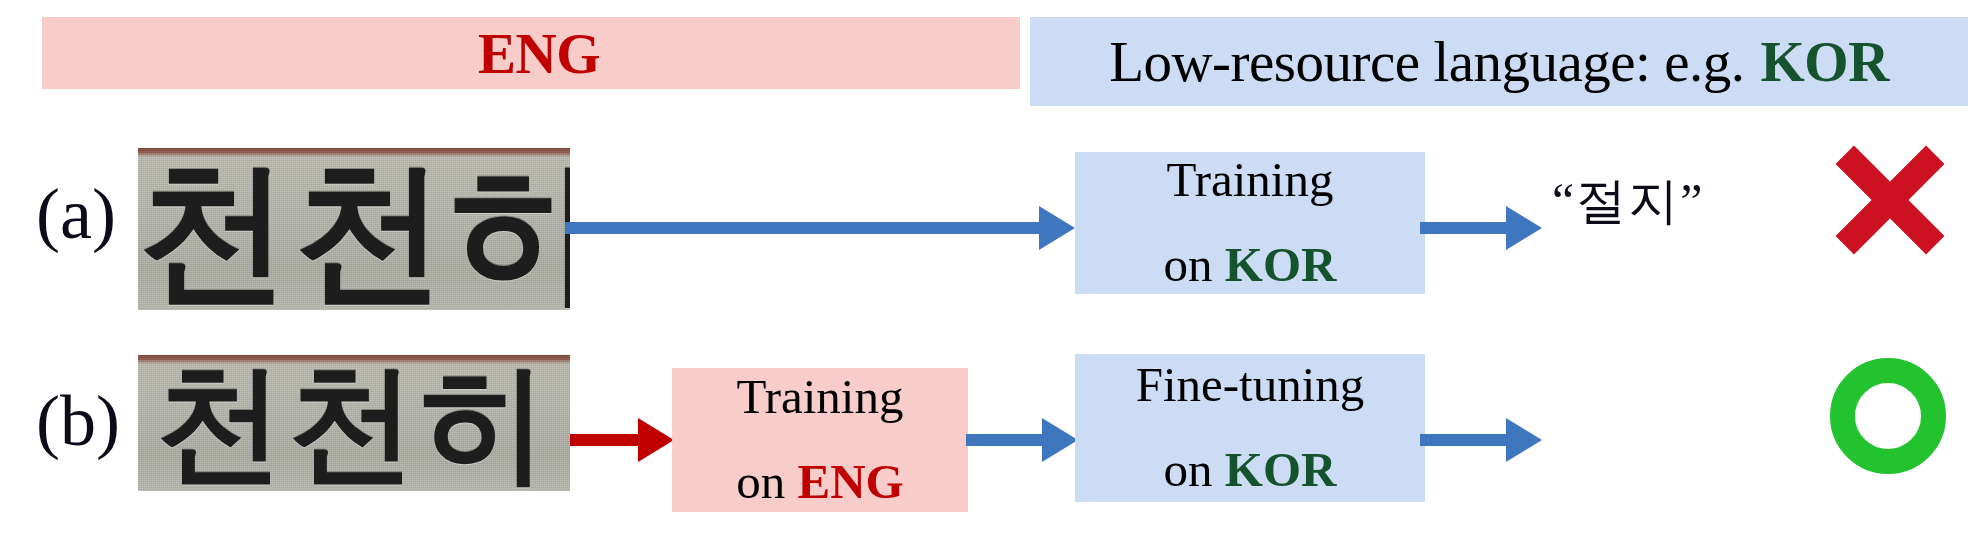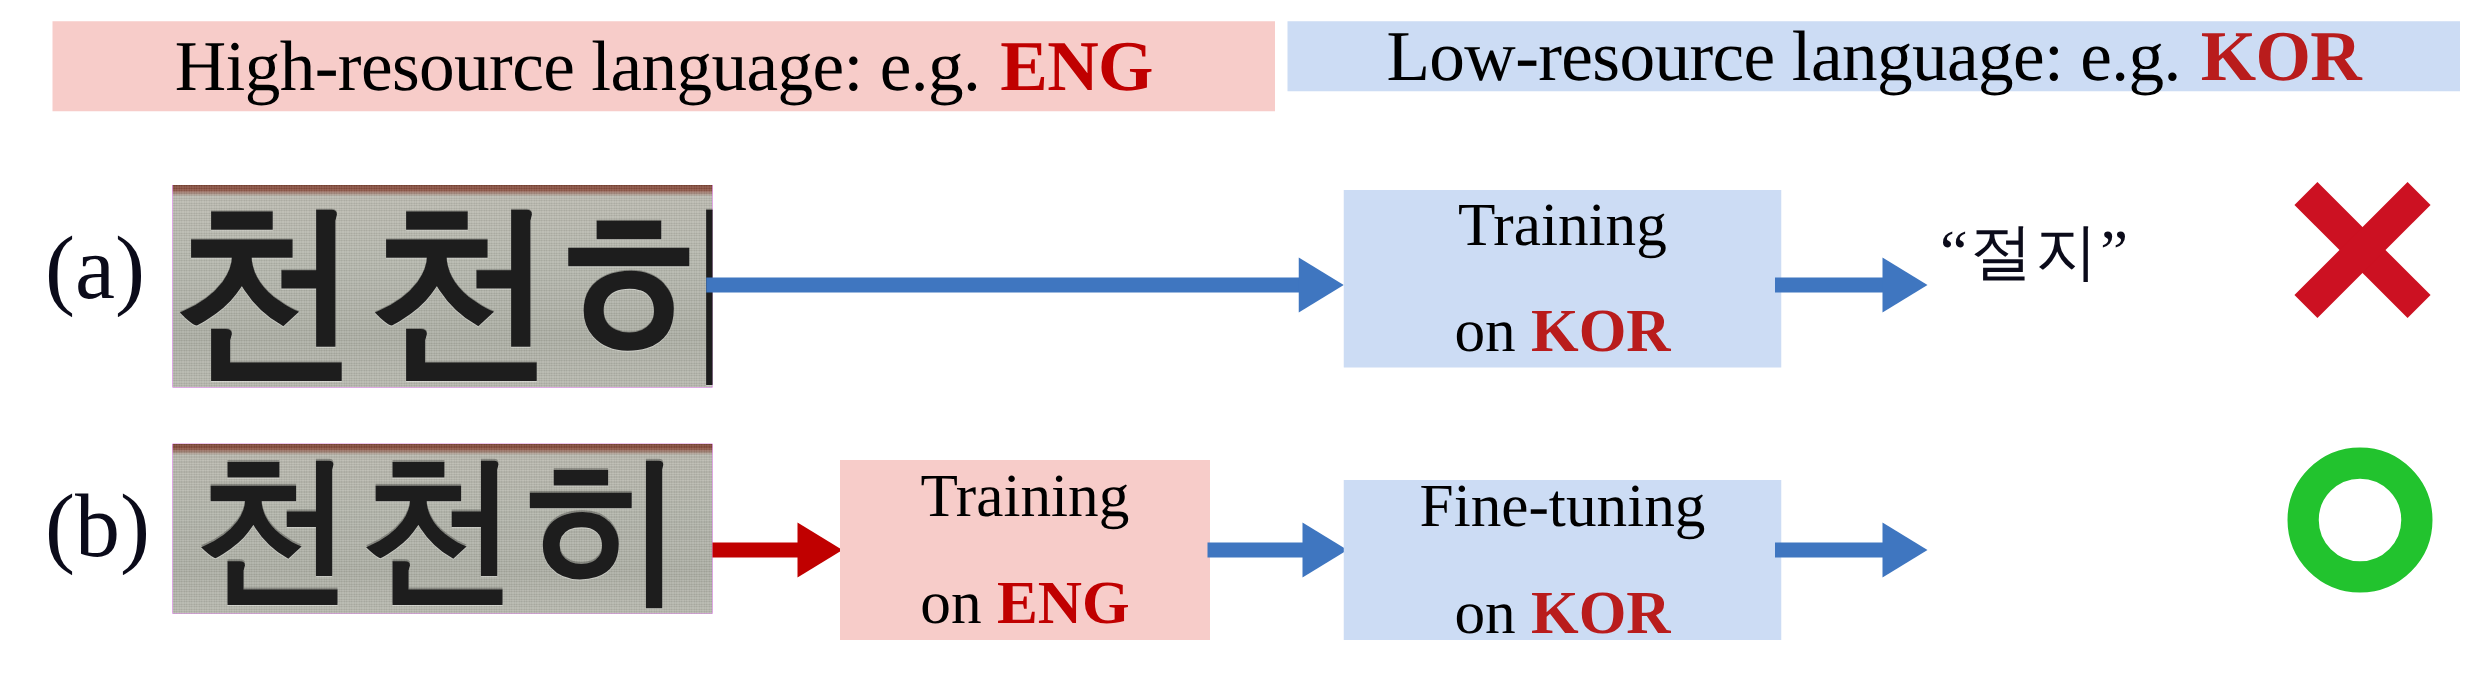--- a/index.html
+++ b/index.html
@@ -38,41 +38,41 @@
     left: 42px;
     top: 17px;
     width: 978px;
     height: 72px;
     background: #f7ccc9;
   }
   #banner-kor {
     left: 1030px;
     top: 17px;
     width: 938px;
-    height: 56px;
+    height: 89px;
     background: #ccdcf4;
   }
   .eng-accent { color: #c00000; }
-  .kor-accent { color: #b91c1c; font-family: Liberation Serif, serif; }
+  .kor-accent { color: #14532d; font-family: Liberation Serif, serif; }
 
   
   .row-label {
     position: absolute;
     font-size: 72px;
     line-height: 1;
     color: #0b0b1a;
   }
   #label-a { left: 36px; top: 178px; }
   #label-b { left: 36px; top: 385px; }
 
   
   .sign-photo {
     position: absolute;
     overflow: hidden;
-    background: #d946ef;
+    background: #c4b5fd;
   }
   #photo-a { left: 138px; top: 148px; width: 432px; height: 162px; }
   #photo-b { left: 138px; top: 355px; width: 432px; height: 136px; }
 
   .sign-photo .photo-bg {
     position: absolute;
     inset: 0;
     background:
       linear-gradient(180deg,
         #7a4434 0px, #8d5243 4px,
@@ -124,21 +124,21 @@
     white-space: nowrap;
     gap: 12px;
   }
   .proc-box .line2 { margin-top: 16px; }
   .proc-box .hl { font-weight: bold; }
   .box-blue { background: #ccdcf4; }
   .box-pink { background: #f7ccc9; }
 
   #box-train-kor   { left: 1075px; top: 152px; width: 350px; height: 142px; }
   #box-train-eng   { left: 672px;  top: 368px; width: 296px; height: 144px; }
-  #box-finetune-kor{ left: 1075px; top: 384px; width: 350px; height: 128px; }
+  #box-finetune-kor{ left: 1075px; top: 354px; width: 350px; height: 148px; }
 
   
   .arrow { position: absolute; }
   .arrow .shaft {
     position: absolute;
     left: 0;
     top: 50%;
     transform: translateY(-50%);
     height: 12px;
   }
@@ -203,21 +203,20 @@
     border-radius: 50%;
     box-sizing: border-box;
   }
 </style>
 </head>
 <body>
 
 <div id="figure">
 
   <div id="banner-eng" class="banner">
-    <span>High-resource language: e.g. </span>
       <span class="hl eng-accent">ENG</span>
   </div>
 
   <div id="banner-kor" class="banner">
     <span>Low-resource language: e.g. </span>
       <span class="hl kor-accent">KOR</span>
   </div>
 
   <div id="label-a" class="row-label">(a)</div>
 

